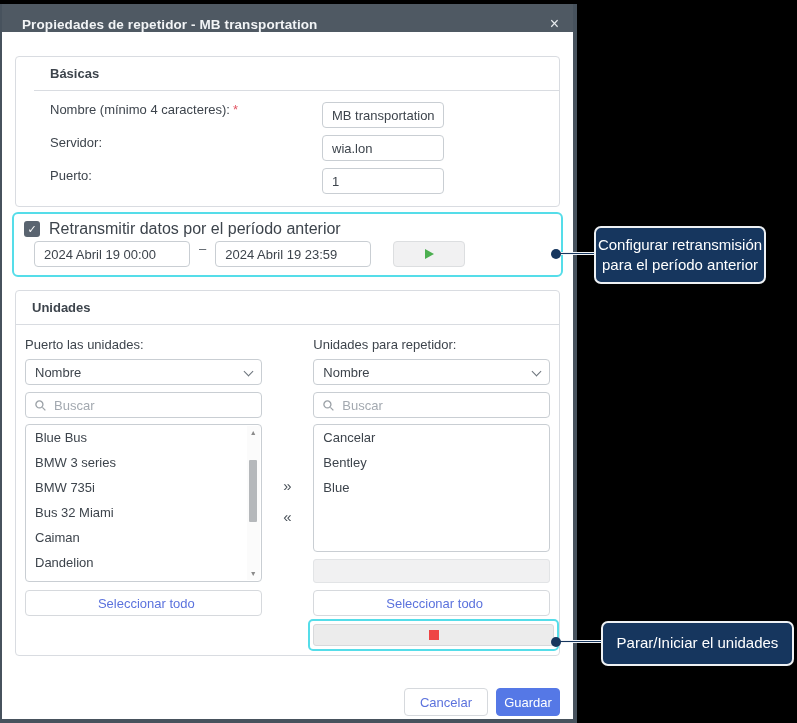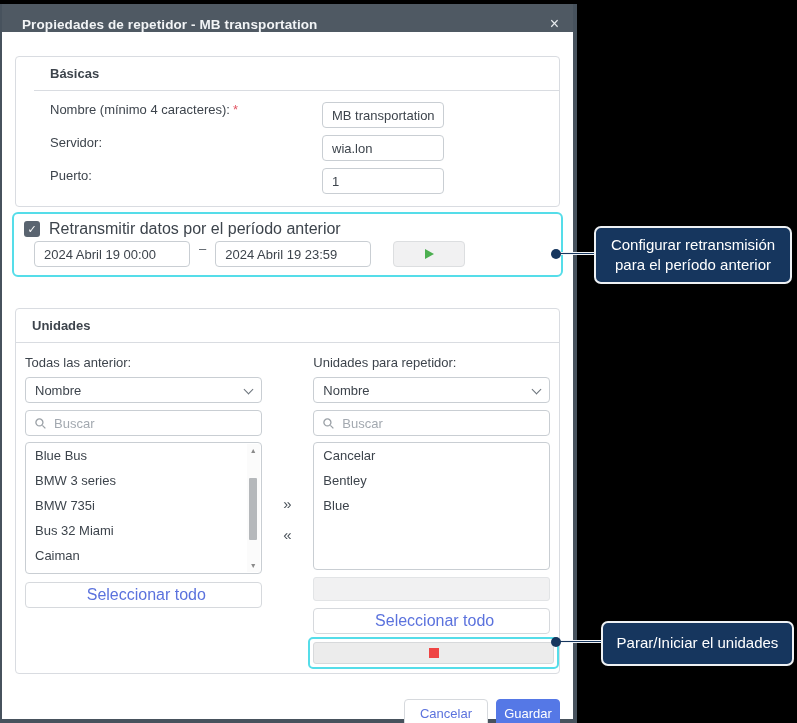--- a/index.html
+++ b/index.html
@@ -75,51 +75,51 @@
     margin-left: 22px; width: 72px; height: 26px; background: #f1f1f2;
     border: 1px solid #dcdee0; border-radius: 4px;
     display: flex; align-items: center; justify-content: center; cursor: pointer;
   }
   .play-tri {
     width: 0; height: 0; border-left: 9px solid #4caf50;
     border-top: 5.5px solid transparent; border-bottom: 5.5px solid transparent;
   }
 
   
-  .units { margin-top: 31px; }
+  .units { margin-top: 13px; }
   .units-cols { display: flex; padding: 0 9px 4px; }
   .col { width: 238px; display: flex; flex-direction: column; }
   .col-label { margin-top: 12px; font-size: 13px; color: #3d444c; height: 16px; }
   .col .control { width: 100%; margin-top: 6px; }
   .search-wrap { position: relative; margin-top: 7px; }
   .search-input {
     width: 100%; height: 26px; border: 1px solid #c9ced3; border-radius: 4px;
     padding: 0 9px 0 28px; font-size: 13px; color: #3d444c; outline: none;
     font-family: "Liberation Sans", sans-serif;
   }
   .search-input::placeholder { color: #a3a9b0; }
   .search-icon { position: absolute; left: 9px; top: 6px; }
   .listbox {
     margin-top: 6px; border: 1px solid #c9ced3; border-radius: 4px;
     position: relative; overflow: hidden; background: #fff;
   }
-  .listbox.left { height: 132px; padding-right: 14px; }
+  .listbox.left { height: 158px; padding-right: 14px; }
   .listbox.right { height: 128px; }
   .list-item { height: 25px; line-height: 25px; padding-left: 9px; font-size: 13px; color: #3d444c; cursor: pointer; white-space: nowrap; }
   .scrollbar { position: absolute; top: 1px; right: 1px; bottom: 1px; width: 13px; background: #fbfbfb; }
   .sb-arrow { position: absolute; left: 0; width: 13px; height: 13px; color: #8a8a8a; font-size: 7px; text-align: center; line-height: 13px; cursor: pointer; }
   .sb-up { top: 0; } .sb-down { bottom: 0; }
   .sb-thumb { position: absolute; left: 2.5px; top: 34px; width: 8px; height: 62px; background: #b5b8bb; border-radius: 1px; cursor: pointer; }
   .mid-col { width: 52px; display: flex; flex-direction: column; align-items: center; padding-top: 153px; }
   .xfer { font-size: 15px; color: #4a525a; cursor: pointer; line-height: 1; }
   .xfer + .xfer { margin-top: 16px; }
   .progressbar { margin-top: 7px; height: 24px; background: #f1f1f2; border: 1px solid #e2e4e6; border-radius: 3px; }
   .select-all {
     margin-top: 7px; height: 26px; border: 1px solid #d6d9dd; border-radius: 4px; background: #fff;
-    color: #5b72dd; font-size: 16px; display: flex; align-items: center; justify-content: center; cursor: pointer; padding-left: 6px;
+    color: #5b72dd; font-size: 13px; display: flex; align-items: center; justify-content: center; cursor: pointer; padding-left: 6px;
   }
   .listbox.left + .select-all { margin-top: 8px; }
   .stop-wrap { margin: 3px -9px 0 -5px; border: 2px solid #55dde9; border-radius: 5px; padding: 3px; }
   .stop-btn {
     height: 22px; background: #ececec; border: 1px solid #d7d9db; border-radius: 3px;
     display: flex; align-items: center; justify-content: center; cursor: pointer;
   }
   .stop-sq { width: 10px; height: 10px; background: #ef4444; }
 
   
@@ -128,21 +128,21 @@
   .btn-cancel { width: 84px; background: #fff; border: 1px solid #d6d9dd; color: #5b72dd; }
   .btn-save { width: 64px; background: #5578e6; border: 1px solid #5578e6; color: #fff; }
 
   
   .callout {
     position: absolute; background: #16365e; border: 2px solid #eef1f4; border-radius: 7px;
     color: #fff; font-size: 15px; display: flex; flex-direction: column;
     align-items: center; justify-content: center; text-align: center; line-height: 1.35;
     z-index: 5;
   }
-  .callout1 { left: 594px; top: 226px; width: 198px; height: 58px; }
+  .callout1 { left: 594px; top: 226px; width: 172px; height: 58px; }
   .callout2 { left: 601px; top: 621px; width: 193px; height: 45px; }
   .connector { position: absolute; height: 3px; background: #16365e; border-top: 1px solid #f2f4f6; border-bottom: 1px solid #f2f4f6; z-index: 4; }
   .conn1 { left: 556px; top: 252px; width: 40px; }
   .conn2 { left: 556px; top: 640px; width: 47px; }
   .conn-dot { position: absolute; width: 10px; height: 10px; border-radius: 50%; background: #16365e; z-index: 6; }
   .dot1 { left: 551px; top: 249px; }
   .dot2 { left: 551px; top: 637px; }
 </style>
 </head>
 <body>
@@ -186,21 +186,21 @@
           <span class="play-tri"></span>
         </span>
       </div>
     </div>
 
     <div class="section units">
       <div class="section-header">Unidades</div>
       <div class="units-cols">
 
         <div class="col">
-          <div class="col-label">Todas las anterior:</div>
+          <div class="col-label">Puerto las unidades:</div>
           <span class="control">
             <input class="tinput" readonly="" value="Nombre" style="">
             <span class="chev"></span>
           </span>
           <span class="search-wrap">
             <span class="search-icon">
               <svg width="13" height="13" viewBox="0 0 24 24" fill="none" stroke="#9aa0a6" stroke-width="2.4">
                   <circle cx="10" cy="10" r="6.5"></circle>
                   <line x1="15.5" y1="15.5" x2="21" y2="21"></line>
                 </svg>

